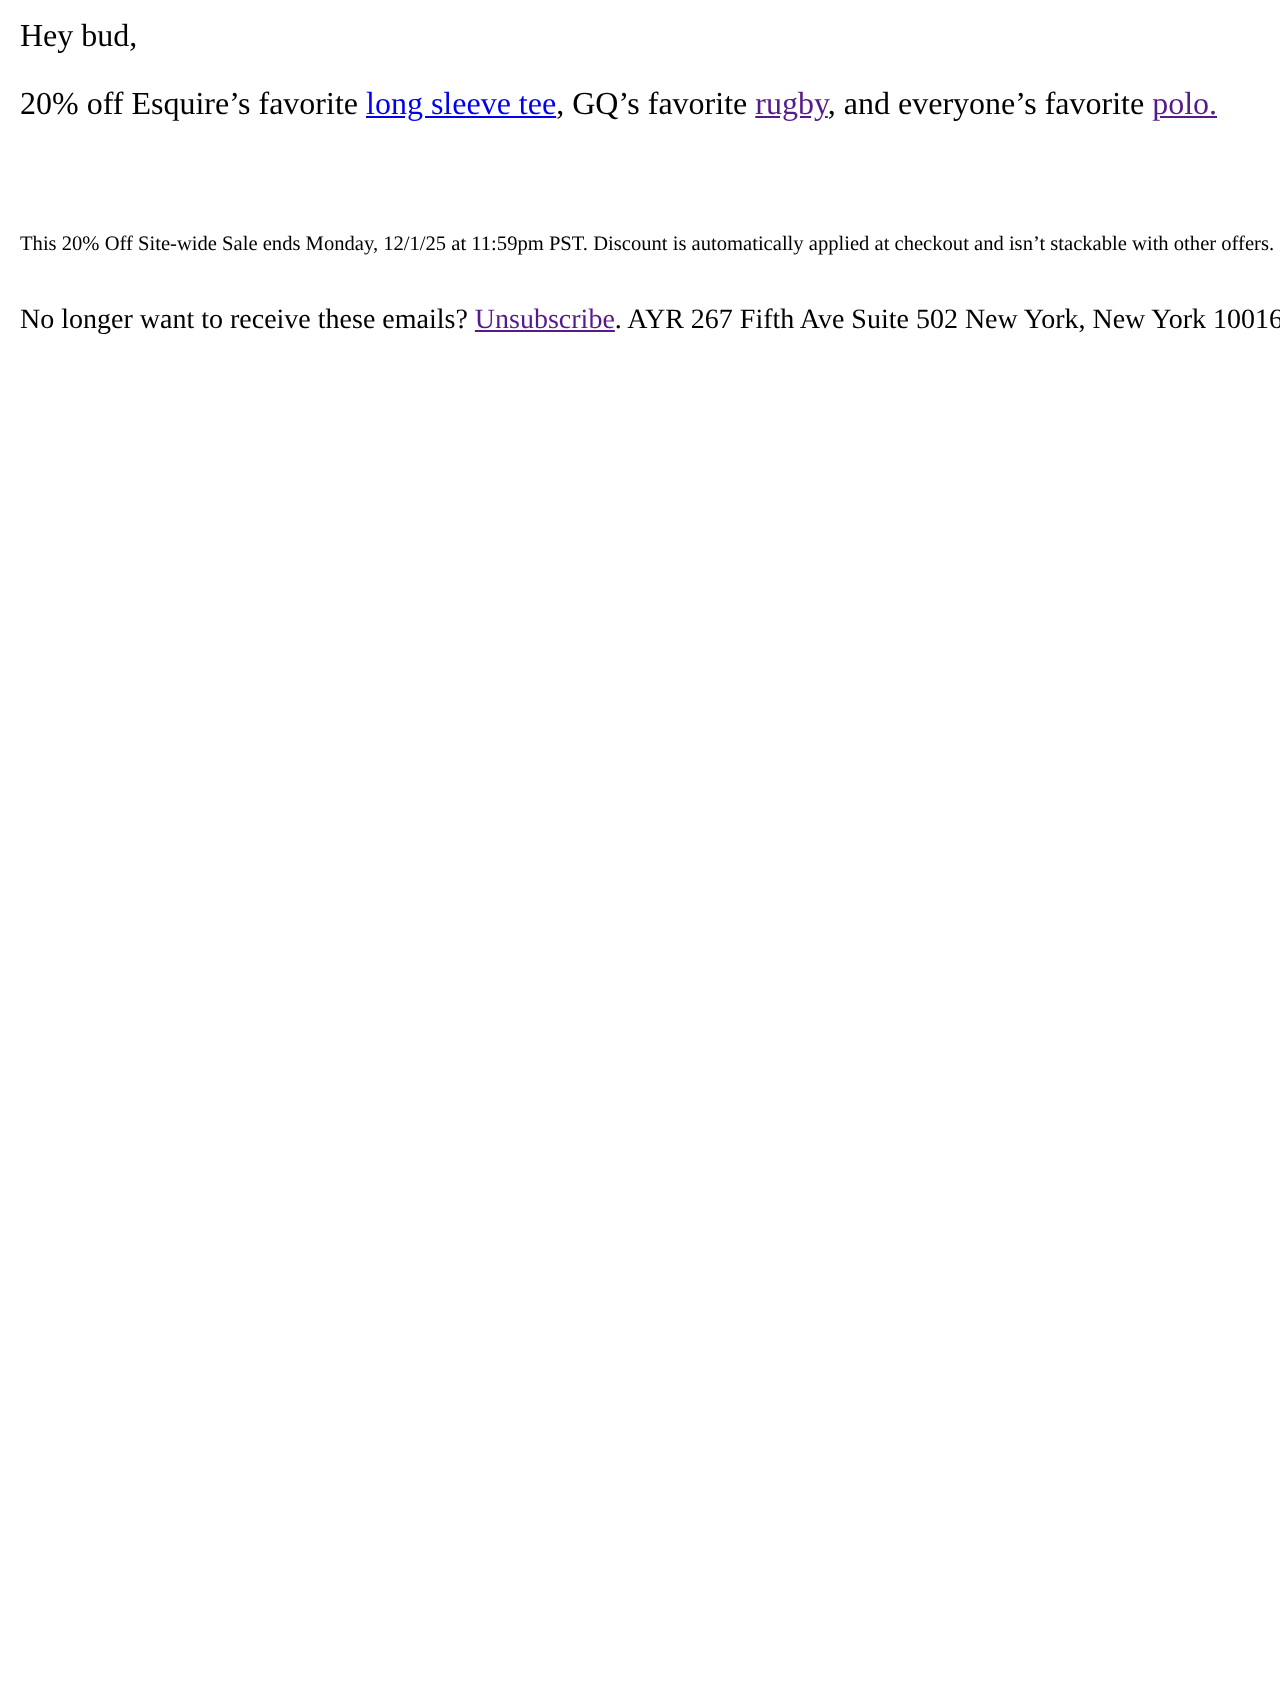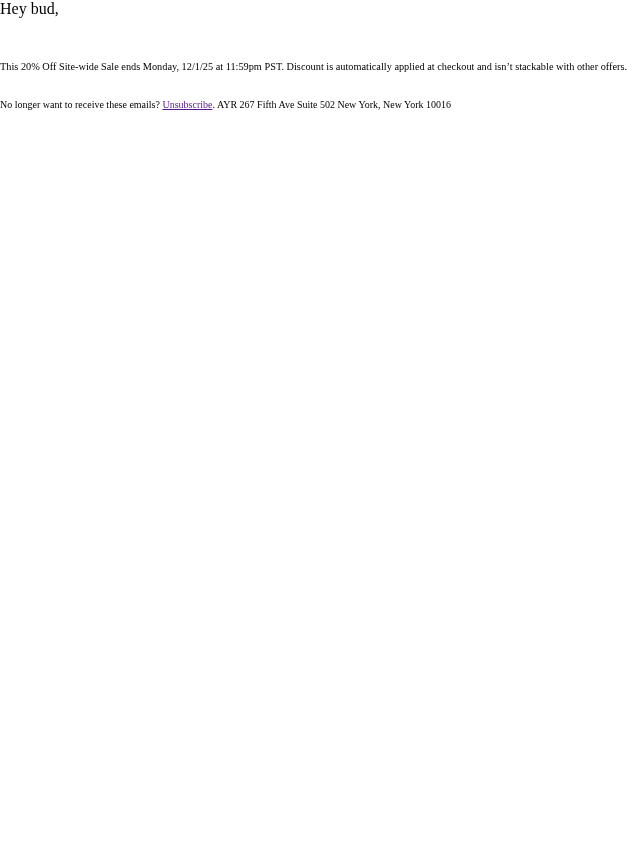--- a/index.html
+++ b/index.html
@@ -5,56 +5,57 @@
 <style>
   * { box-sizing: border-box; }
   html, body { margin: 0; padding: 0; }
   body {
     width: 640px;
     min-height: 854px;
     background: var(--background, #ffffff);
     overflow: hidden;
   }
   .email-page {
-    padding: 0;
+    padding: 10px;
     color: var(--text, #000000);
     font-family: "Liberation Serif", "DejaVu Serif", serif;
     font-size: 16px;
     line-height: normal;
   }
   p.body-para { margin: 0 0 16px 0; }
   a.link {
     color: var(--link, #0000EE);
     text-decoration: underline;
     cursor: pointer;
   }
   a.link.visited { color: var(--visited_link, #551A8B); }
   .fine-print {
-    margin: 40px 0 16px 0;
+    margin: 52px 0 16px 0;
     font-size: 10.3px;
     line-height: 18px;
   }
   .fine-print .fp-line { display: block; white-space: nowrap; }
   .footer-para {
     margin: 20px 0 0 0;
-    font-size: 10px;
+    font-size: 14px;
     line-height: 18px;
     white-space: nowrap;
   }
 </style>
 </head>
 <body>
 
 <main class="email-page">
 
   <p class="body-para"><span>Hey bud,</span></p>
 
 
 
 
+  <p class="body-para"><span>20% off Esquire’s favorite </span><a href="#" class="link">long sleeve tee</a><span>, GQ’s favorite </span><a href="#" class="link visited">rugby</a><span>, and everyone’s favorite </span><a href="#" class="link visited">polo.</a></p>
 
 
 
   <p class="fine-print">
       <span class="fp-line">This 20% Off Site-wide Sale ends Monday, 12/1/25 at 11:59pm PST. Discount is automatically applied at checkout and isn’t stackable with other offers.</span>
     </p>
 
   <p class="footer-para"><span>No longer want to receive these emails? </span><a href="#" class="link visited">Unsubscribe</a><span>. AYR 267 Fifth Ave Suite 502 New York, New York 10016</span></p>
 
 </main>

